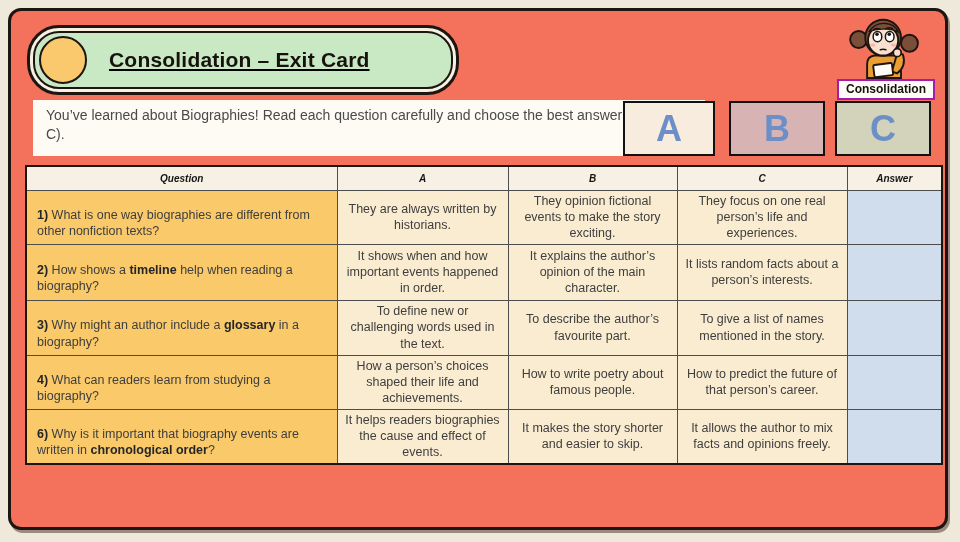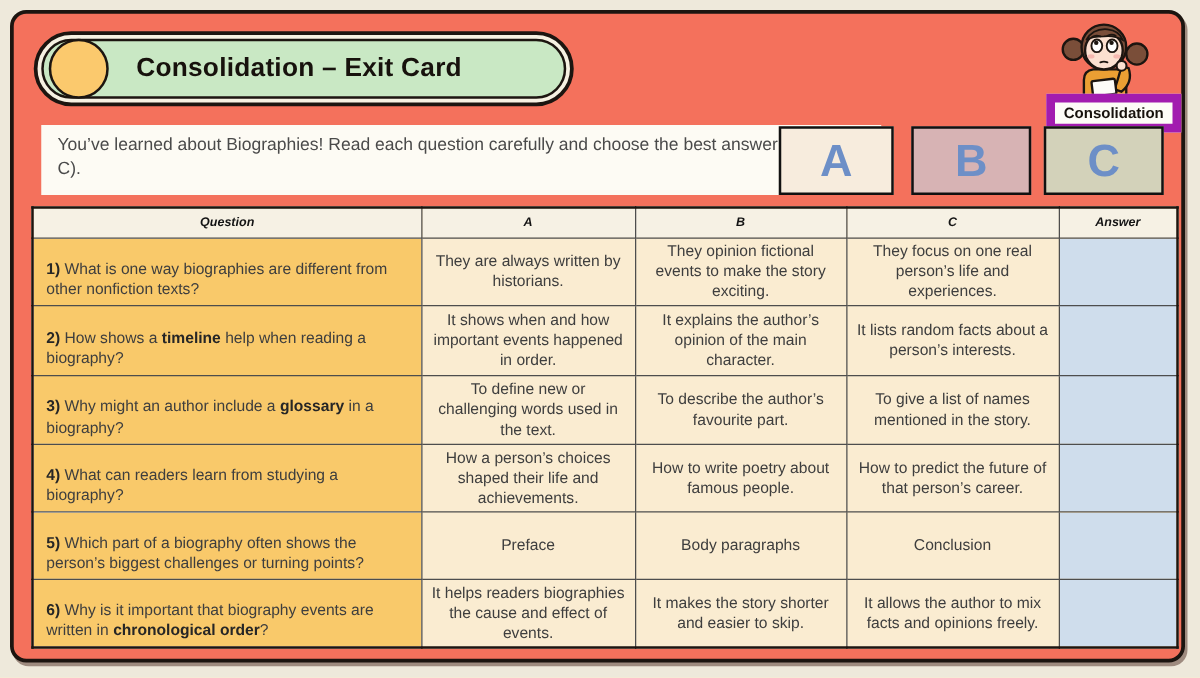--- a/index.html
+++ b/index.html
@@ -9,44 +9,45 @@
     background:#eee9db;
     font-family:"Liberation Sans", sans-serif;
   }
   .card {
     position:absolute; left:8px; top:8px; width:940px; height:522px;
     background:#f4715c; border:3px solid #1c1510; border-radius:13px;
     box-shadow:2px 3px 0 rgba(60,25,15,.45);
   }
   
   .title-badge {
-    position:absolute; left:16px; top:14px; width:432px; height:60px;
+    position:absolute; left:16px; top:14px; width:432px; height:70px;
     background:#f6f1e2; border:3px solid #1c1510; border-radius:32px;
     padding:3px;
+    text-decoration:underline;
   }
   .title-badge-inner {
     width:100%; height:100%;
     background:#c9e8c4; border:2px solid #1c1510; border-radius:26px;
     display:flex; align-items:center;
   }
   .title-circle {
     position:absolute; left:9px; top:50%; transform:translateY(-50%);
     width:48px; height:48px; border-radius:50%;
     background:#fbc96d; border:2.5px solid #1c1510;
   }
   .title-text {
     margin-left:74px; font-size:21px; font-weight:bold; color:#17120d;
     letter-spacing:.2px;
   }
   
   .mascot { position:absolute; right:12px; top:4px; width:96px; text-align:center; }
   .mascot svg { display:block; margin:0 auto; }
   .mascot-label {
     margin:-4px auto 12px; display:inline-block;
-    background:#fdfcf7; border:7px solid #a21caf;
+    background:#fdfcf7; border:2px solid #a21caf;
     font-size:12px; font-weight:bold; color:#17120d;
     padding:1px 7px 2px;
   }
   
   .instructions {
     position:absolute; left:22px; top:89px; width:672px; height:56px;
     background:#fdfbf4; padding:6px 13px;
     font-size:14px; line-height:1.38; color:#4a4a4a;
   }
   .choice-box {
@@ -179,27 +180,20 @@
     </tr>
 
     <tr style="height:54px">
       <td class="q-cell"><span class="q-num">4)</span><span> What can readers learn from studying a biography?</span><span class="q-bold"></span><span></span></td>
       <td class="opt-cell">How a person’s choices shaped their life and achievements.</td>
       <td class="opt-cell">How to write poetry about famous people.</td>
       <td class="opt-cell">How to predict the future of that person’s career.</td>
       <td class="ans-cell"></td>
     </tr>
 
-    <tr style="height:52px">
-      <td class="q-cell"><span class="q-num">5)</span><span> Which part of a biography often shows the person’s biggest challenges or turning points?</span><span class="q-bold"></span><span></span></td>
-      <td class="opt-cell">Preface</td>
-      <td class="opt-cell">Body paragraphs</td>
-      <td class="opt-cell">Conclusion</td>
-      <td class="ans-cell"></td>
-    </tr>
 
     <tr style="height:55px">
       <td class="q-cell"><span class="q-num">6)</span><span> Why is it important that biography events are written in </span><span class="q-bold">chronological order</span><span>?</span></td>
       <td class="opt-cell">It helps readers biographies the cause and effect of events.</td>
       <td class="opt-cell">It makes the story shorter and easier to skip.</td>
       <td class="opt-cell">It allows the author to mix facts and opinions freely.</td>
       <td class="ans-cell"></td>
     </tr>
   </tbody>
     </table>

